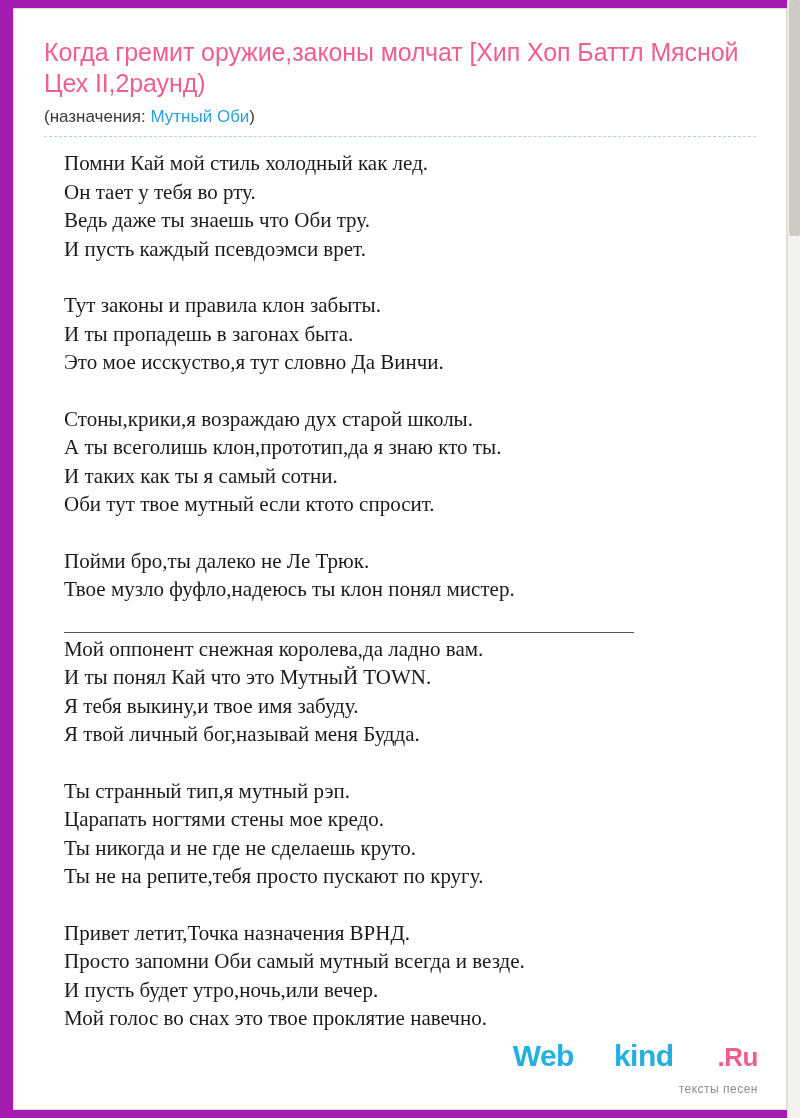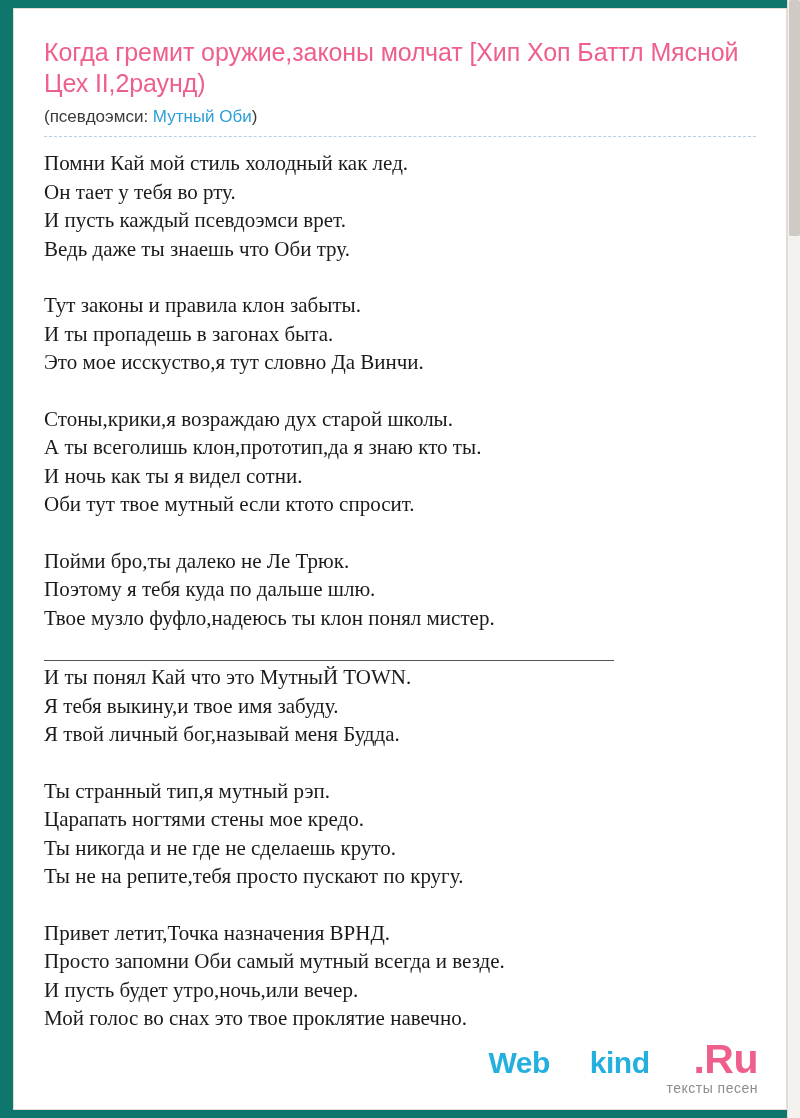--- a/index.html
+++ b/index.html
@@ -10,21 +10,21 @@
     width: 800px;
     height: 1118px;
     background: #efeae2;
     font-family: "Liberation Serif", serif;
     overflow: hidden;
   }
   .page {
     position: relative;
     width: 800px;
     height: 1118px;
-    background: #0f766e;
+    background: #a21caf;
     box-sizing: border-box;
   }
   .sheet {
     position: absolute;
     left: 13px;
     top: 8px;
     width: 774px;
     height: 1102px;
     background: #ffffff;
     border: 1px solid #e2dcd4;
@@ -56,20 +56,21 @@
     color: #2b9fd8;
     text-decoration: none;
   }
   .lyrics {
     font-family: "Liberation Serif", serif;
     font-size: 21px;
     line-height: 28.5px;
     color: #1a1a1a;
     margin-top: 12px;
     white-space: normal;
+    margin-left: 20px;
   }
   .stanza {
     margin: 0 0 28px 0;
   }
   .stanza .line {
     display: block;
   }
   .stanza.with-rule {
     border-top: 1px solid #555;
     padding-top: 2px;
@@ -88,28 +89,28 @@
     font-weight: bold;
     color: #23b0df;
     letter-spacing: -0.5px;
   }
   .logo-kind {
     color: #23b0df;
     margin-left: 40px;
   }
   .logo-ru {
     color: #ef5f8c;
-    font-size: 41px;
+    font-size: 26px;
     font-weight: bold;
     padding-left: 44px;
   }
   .logo-sub {
-    font-size: 14px;
+    font-size: 12px;
     color: #8d8d8d;
-    margin-top: 1px;
+    margin-top: 12px;
     letter-spacing: 0.5px;
   }
   .scroll-track {
     position: absolute;
     right: 0;
     top: 0;
     width: 13px;
     height: 1118px;
     background: #f4f2ef;
     border-left: 1px solid #e0dcd6;
@@ -126,46 +127,46 @@
   }
 </style>
 </head>
 <body>
 
 <div class="page">
   <div class="sheet">
     <div class="content">
       <h1 class="song-title">Когда гремит оружие,законы молчат [Хип Хоп Баттл Мясной Цех II,2раунд)</h1>
       <div class="artist-line">
-        <span>(псевдоэмси: </span><a class="artist-link" href="#">Мутный Оби</a><span>)</span>
+        <span>(назначения: </span><a class="artist-link" href="#">Мутный Оби</a><span>)</span>
       </div>
       <div class="lyrics">
           <p class="stanza">
             <span class="line">Помни Кай мой стиль холодный как лед.</span>
             <span class="line">Он тает у тебя во рту.</span>
+            <span class="line">Ведь даже ты знаешь что Оби тру.</span>
             <span class="line">И пусть каждый псевдоэмси врет.</span>
-            <span class="line">Ведь даже ты знаешь что Оби тру.</span>
           </p>
           <p class="stanza">
             <span class="line">Тут законы и правила клон забыты.</span>
             <span class="line">И ты пропадешь в загонах быта.</span>
             <span class="line">Это мое исскуство,я тут словно Да Винчи.</span>
           </p>
           <p class="stanza">
             <span class="line">Стоны,крики,я возраждаю дух старой школы.</span>
             <span class="line">А ты всеголишь клон,прототип,да я знаю кто ты.</span>
-            <span class="line">И ночь как ты я видел сотни.</span>
+            <span class="line">И таких как ты я самый сотни.</span>
             <span class="line">Оби тут твое мутный если ктото спросит.</span>
           </p>
           <p class="stanza">
             <span class="line">Пойми бро,ты далеко не Ле Трюк.</span>
-            <span class="line">Поэтому я тебя куда по дальше шлю.</span>
             <span class="line">Твое музло фуфло,надеюсь ты клон понял мистер.</span>
           </p>
           <p class="stanza with-rule">
+            <span class="line">Мой оппонент снежная королева,да ладно вам.</span>
             <span class="line">И ты понял Кай что это МутныЙ TOWN.</span>
             <span class="line">Я тебя выкину,и твое имя забуду.</span>
             <span class="line">Я твой личный бог,называй меня Будда.</span>
           </p>
           <p class="stanza">
             <span class="line">Ты странный тип,я мутный рэп.</span>
             <span class="line">Царапать ногтями стены мое кредо.</span>
             <span class="line">Ты никогда и не где не сделаешь круто.</span>
             <span class="line">Ты не на репите,тебя просто пускают по кругу.</span>
           </p>

